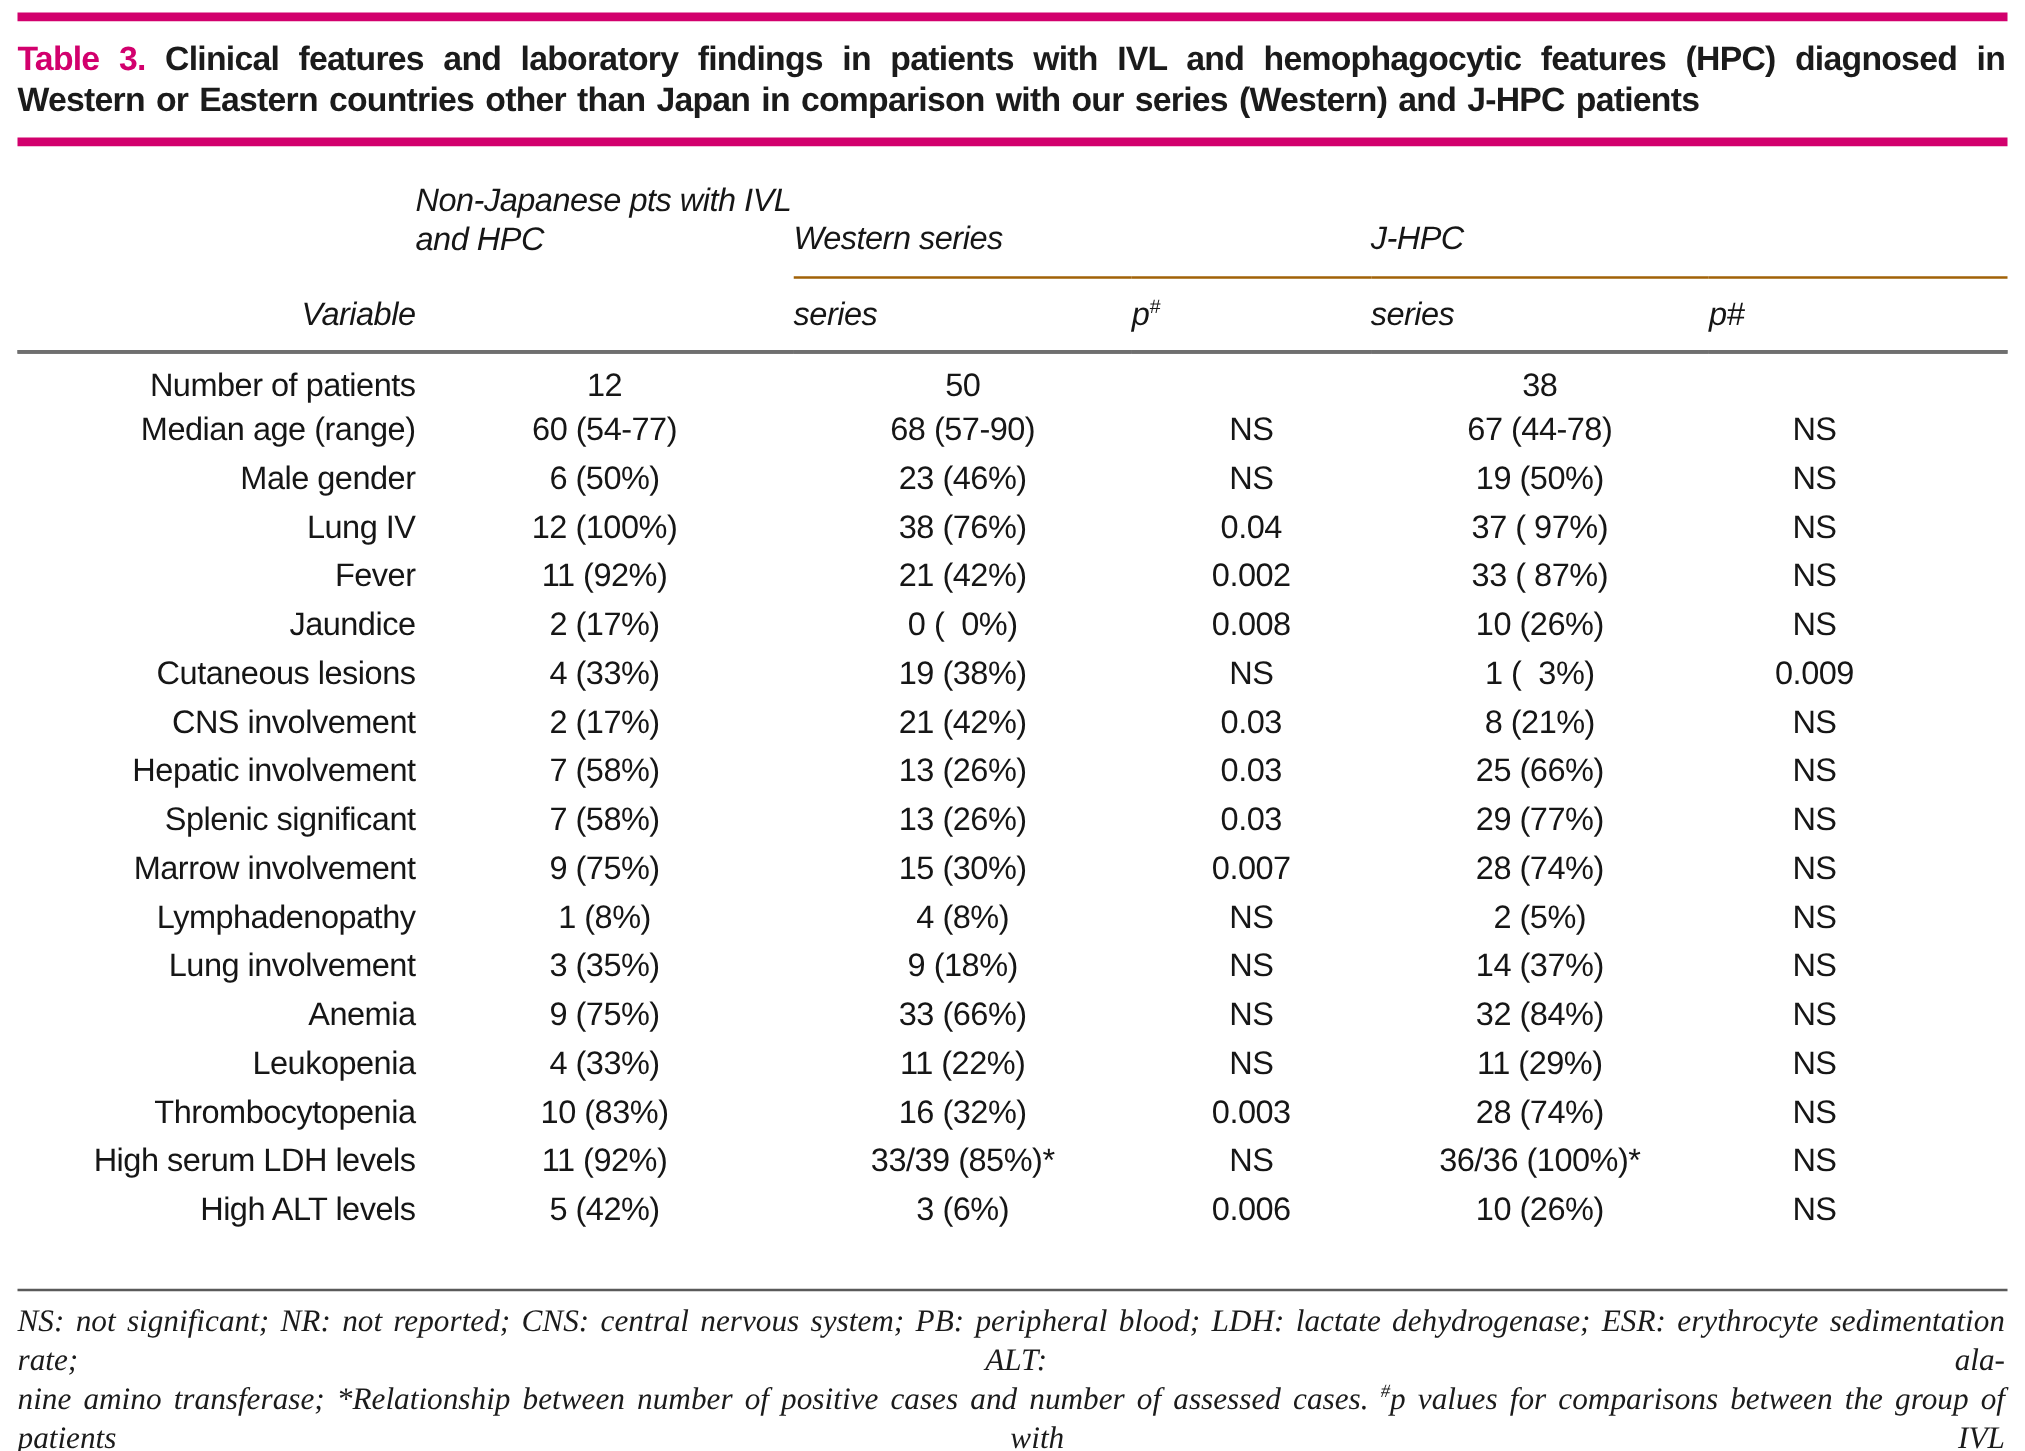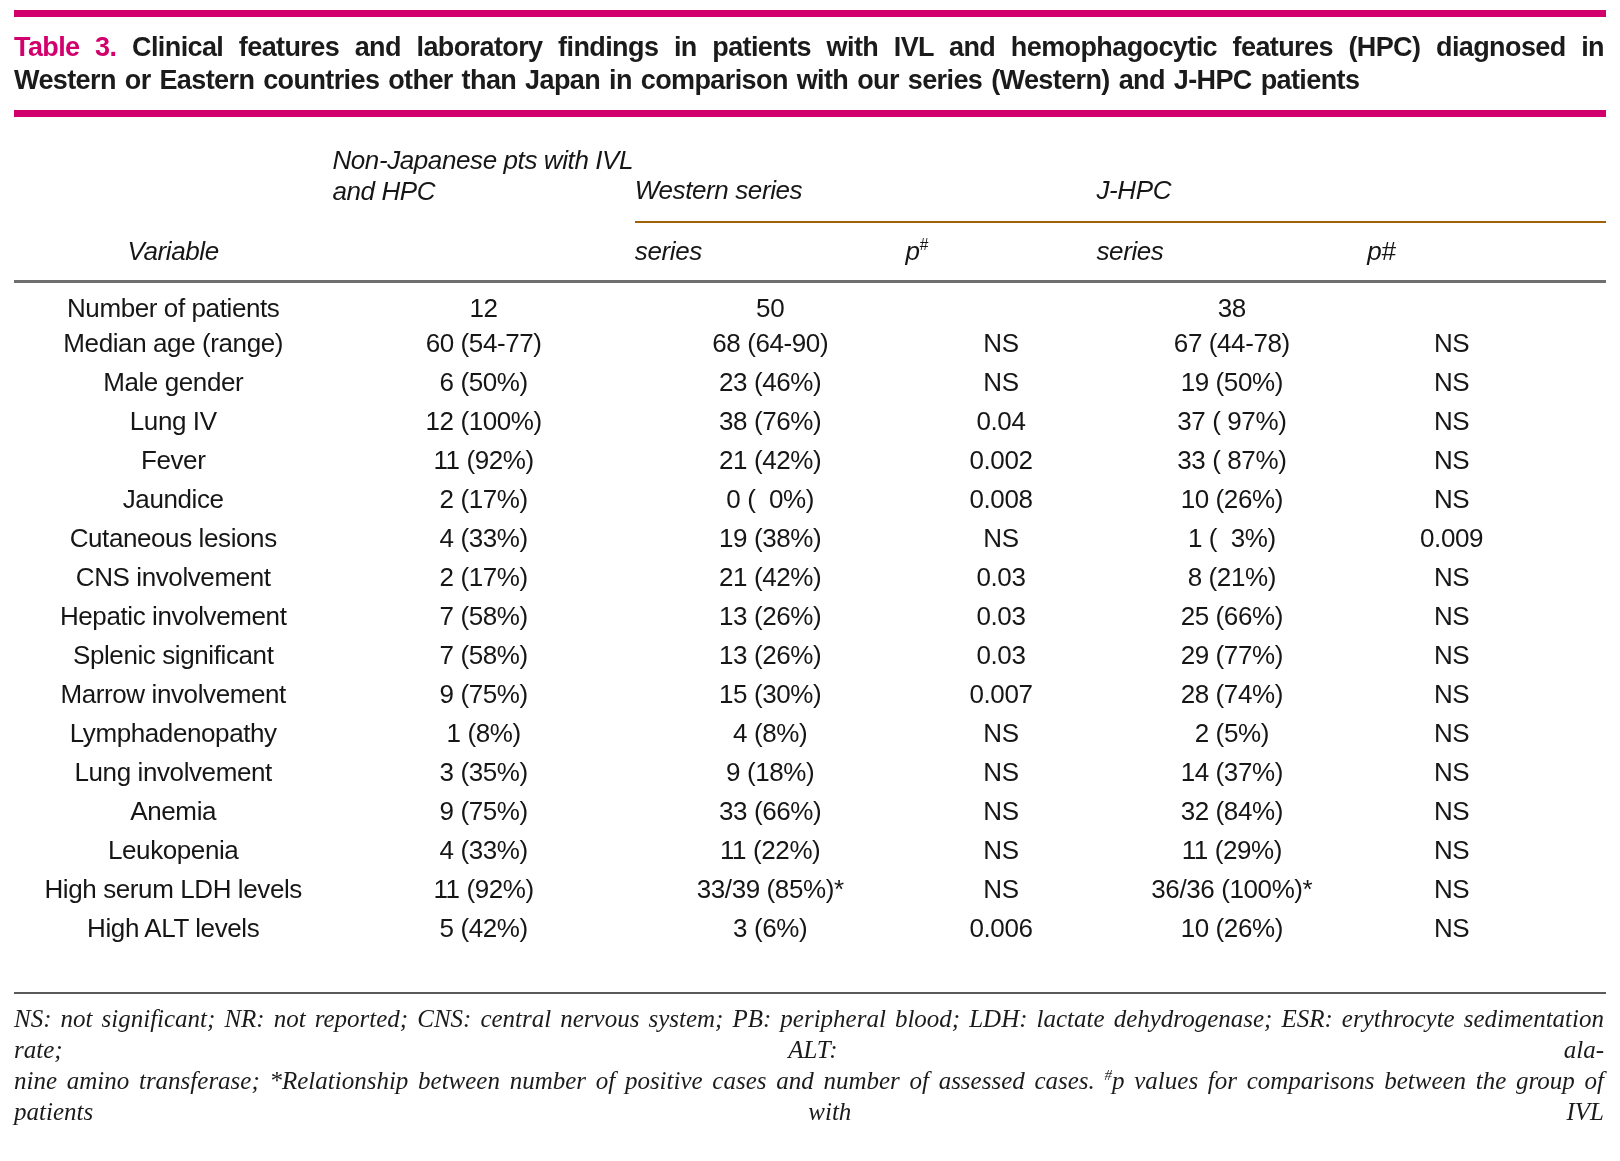--- a/index.html
+++ b/index.html
@@ -45,21 +45,21 @@
     font-style: italic;
     font-weight: normal;
     font-size: 26px;
     letter-spacing: -0.4px;
     text-align: left;
     vertical-align: bottom;
   }
   .group-row th { padding: 22px 0 15px 0; }
   .group-row th.underlined { border-bottom: 2px solid #a16207; }
   .sub-row th { padding: 13px 0 13px 0; border-bottom: 3px solid #6f6f6f; }
-  th.var-col, td.var-col { text-align: center; }
+  th.var-col, td.var-col { text-align: right; }
 
   tbody td {
     font-size: 26px;
     letter-spacing: -0.4px;
     height: 39px;
     text-align: center;
     vertical-align: middle;
     white-space: pre;
   }
   tbody tr:first-child td { padding-top: 10px; }
@@ -120,21 +120,21 @@
     <td>12</td>
     <td>50</td>
     <td></td>
     <td>38</td>
     <td class="last-col"></td>
   </tr>
 
   <tr>
     <td class="var-col">Median age (range)</td>
     <td>60 (54-77)</td>
-    <td>68 (64-90)</td>
+    <td>68 (57-90)</td>
     <td>NS</td>
     <td>67 (44-78)</td>
     <td class="last-col">NS</td>
   </tr>
 
   <tr>
     <td class="var-col">Male gender</td>
     <td>6 (50%)</td>
     <td>23 (46%)</td>
     <td>NS</td>
@@ -243,20 +243,28 @@
 
   <tr>
     <td class="var-col">Leukopenia</td>
     <td>4 (33%)</td>
     <td>11 (22%)</td>
     <td>NS</td>
     <td>11 (29%)</td>
     <td class="last-col">NS</td>
   </tr>
 
+  <tr>
+    <td class="var-col">Thrombocytopenia</td>
+    <td>10 (83%)</td>
+    <td>16 (32%)</td>
+    <td>0.003</td>
+    <td>28 (74%)</td>
+    <td class="last-col">NS</td>
+  </tr>
 
   <tr>
     <td class="var-col">High serum LDH levels</td>
     <td>11 (92%)</td>
     <td>33/39 (85%)*</td>
     <td>NS</td>
     <td>36/36 (100%)*</td>
     <td class="last-col">NS</td>
   </tr>
 

